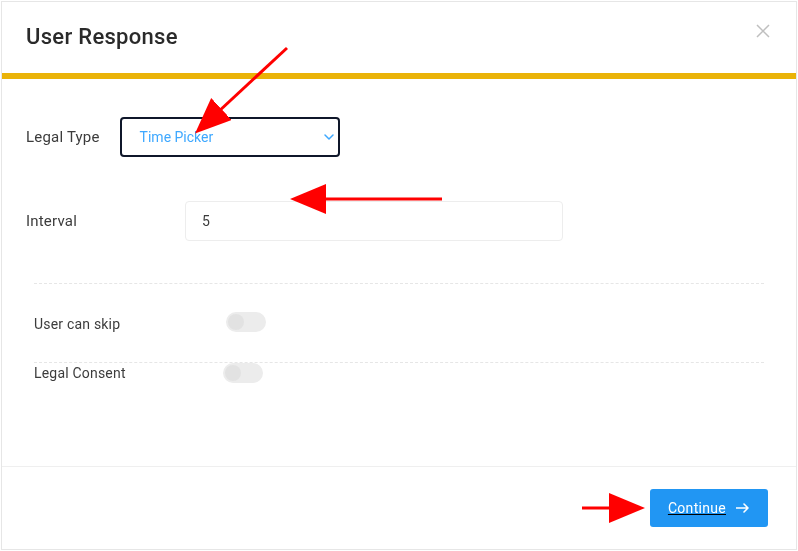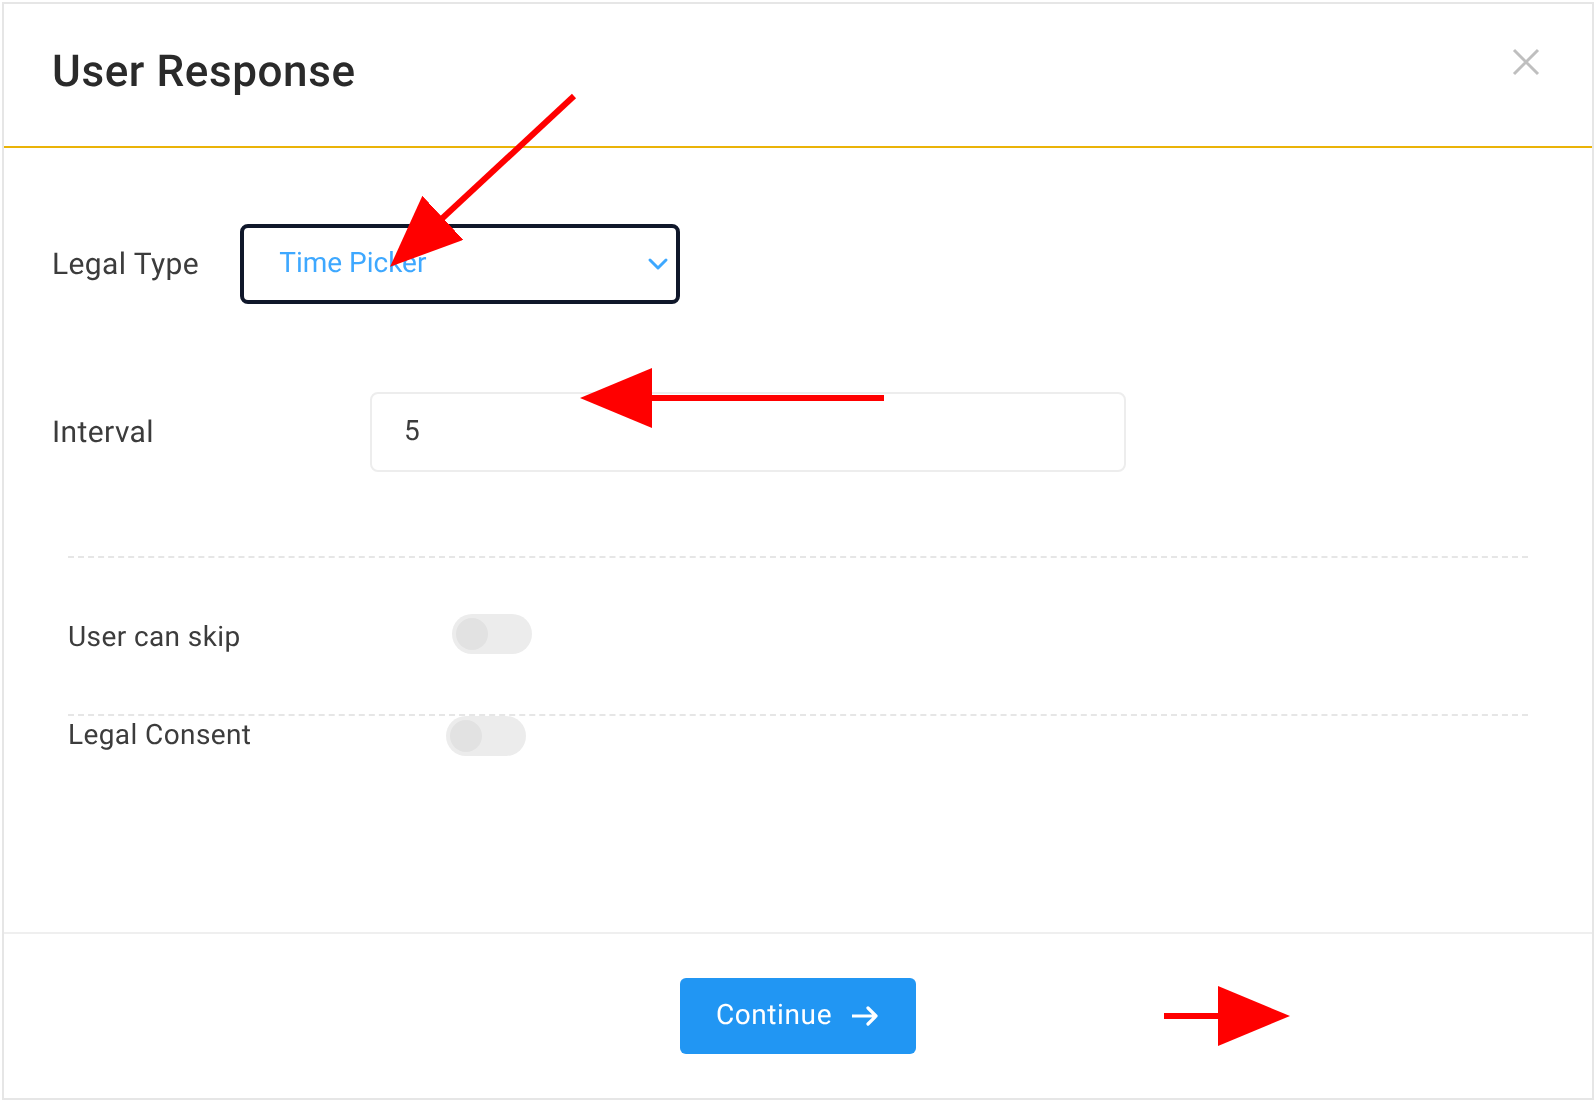--- a/index.html
+++ b/index.html
@@ -1,18 +1,18 @@
 <!DOCTYPE html>
 <html><head>
   <meta charset="utf-8">
   <style>
     * { box-sizing: border-box; margin: 0; padding: 0; font-family: -apple-system, BlinkMacSystemFont, "Segoe UI", Roboto, Arial, sans-serif; }
     body { background: #fff; width: 798px; height: 551px; position: relative; }
     .panel { border: 1px solid #e6e6e6; width: 796px; height: 549px; margin: 1px; position: relative; background: #fff; }
-    .header { padding: 22px 24px 24px 24px; border-bottom: 1px solid #eab308; display: flex; align-items: center; justify-content: space-between; text-align: right; }
+    .header { padding: 22px 24px 24px 24px; border-bottom: 6px solid #eab308; display: flex; align-items: center; justify-content: space-between; text-align: right; }
     .title { font-size: 22px; font-weight: 500; color: #2a2a2a; letter-spacing: 0.3px; }
     .close { color: #bfbfbf; font-size: 18px; line-height: 1; cursor: pointer; padding: 4px; position: absolute; top: 18px; right: 22px; }
     .close svg { width: 14px; height: 14px; display: block; }
     .content { padding: 38px 24px 10px 24px; }
     .row1 { display: flex; align-items: center; }
     .label { font-size: 15px; color: #3c3c3c; letter-spacing: 0.2px; }
     .select-box { margin-left: 20px; width: 220px; height: 40px; border: 2px solid #0f172a; border-radius: 4px; display: flex; align-items: center; justify-content: space-between; padding: 0 3px 0 18px; color: #3ea8ff; font-size: 14px; cursor: pointer; }
     .chevron { display: inline-flex; }
     .chevron svg { width: 12px; height: 12px; display: block; }
     .row2 { display: flex; align-items: center; margin-top: 44px; }
@@ -21,21 +21,21 @@
     .divider { border: none; border-top: 1px dashed #e6e6e6; margin: 42px 8px 0 8px; }
     .row3 { display: flex; align-items: flex-end; margin-top: 28px; padding-left: 8px; }
     .row3 .label, .row4 .label { font-size: 14px; color: #3c3c3c; }
     .toggle { width: 40px; height: 20px; background: #ececec; border-radius: 20px; position: relative; cursor: pointer; }
     .toggle-knob { width: 16px; height: 16px; background: #e2e2e2; border-radius: 50%; position: absolute; top: 2px; left: 2px; }
     .row3 .toggle { margin-left: 106px; }
     .divider2 { border: none; border-top: 1px dashed #e6e6e6; margin: 30px 8px 0 8px; }
     .row4 { display: flex; align-items: center; padding-left: 8px; }
     .row4 .toggle { margin-left: 97px; }
     .footer-divider { border: none; border-top: 1px solid #efefef; }
-    .footer { padding: 22px 28px; display: flex; justify-content: center; }
+    .footer { padding: 22px 28px; display: flex; justify-content: flex-end; text-decoration: underline; }
     .btn-continue { background: #2196f3; color: #fff; border: none; border-radius: 3px; height: 38px; padding: 0 18px; font-size: 14px; display: inline-flex; align-items: center; gap: 10px; cursor: pointer; letter-spacing: 0.3px; }
     .btn-arrow svg { width: 14px; height: 12px; display: block; }
     .annot { position: absolute; pointer-events: none; }
     .annot svg { overflow: visible; }
   </style>
 </head>
 <body>
 
 <div class="panel">
 

